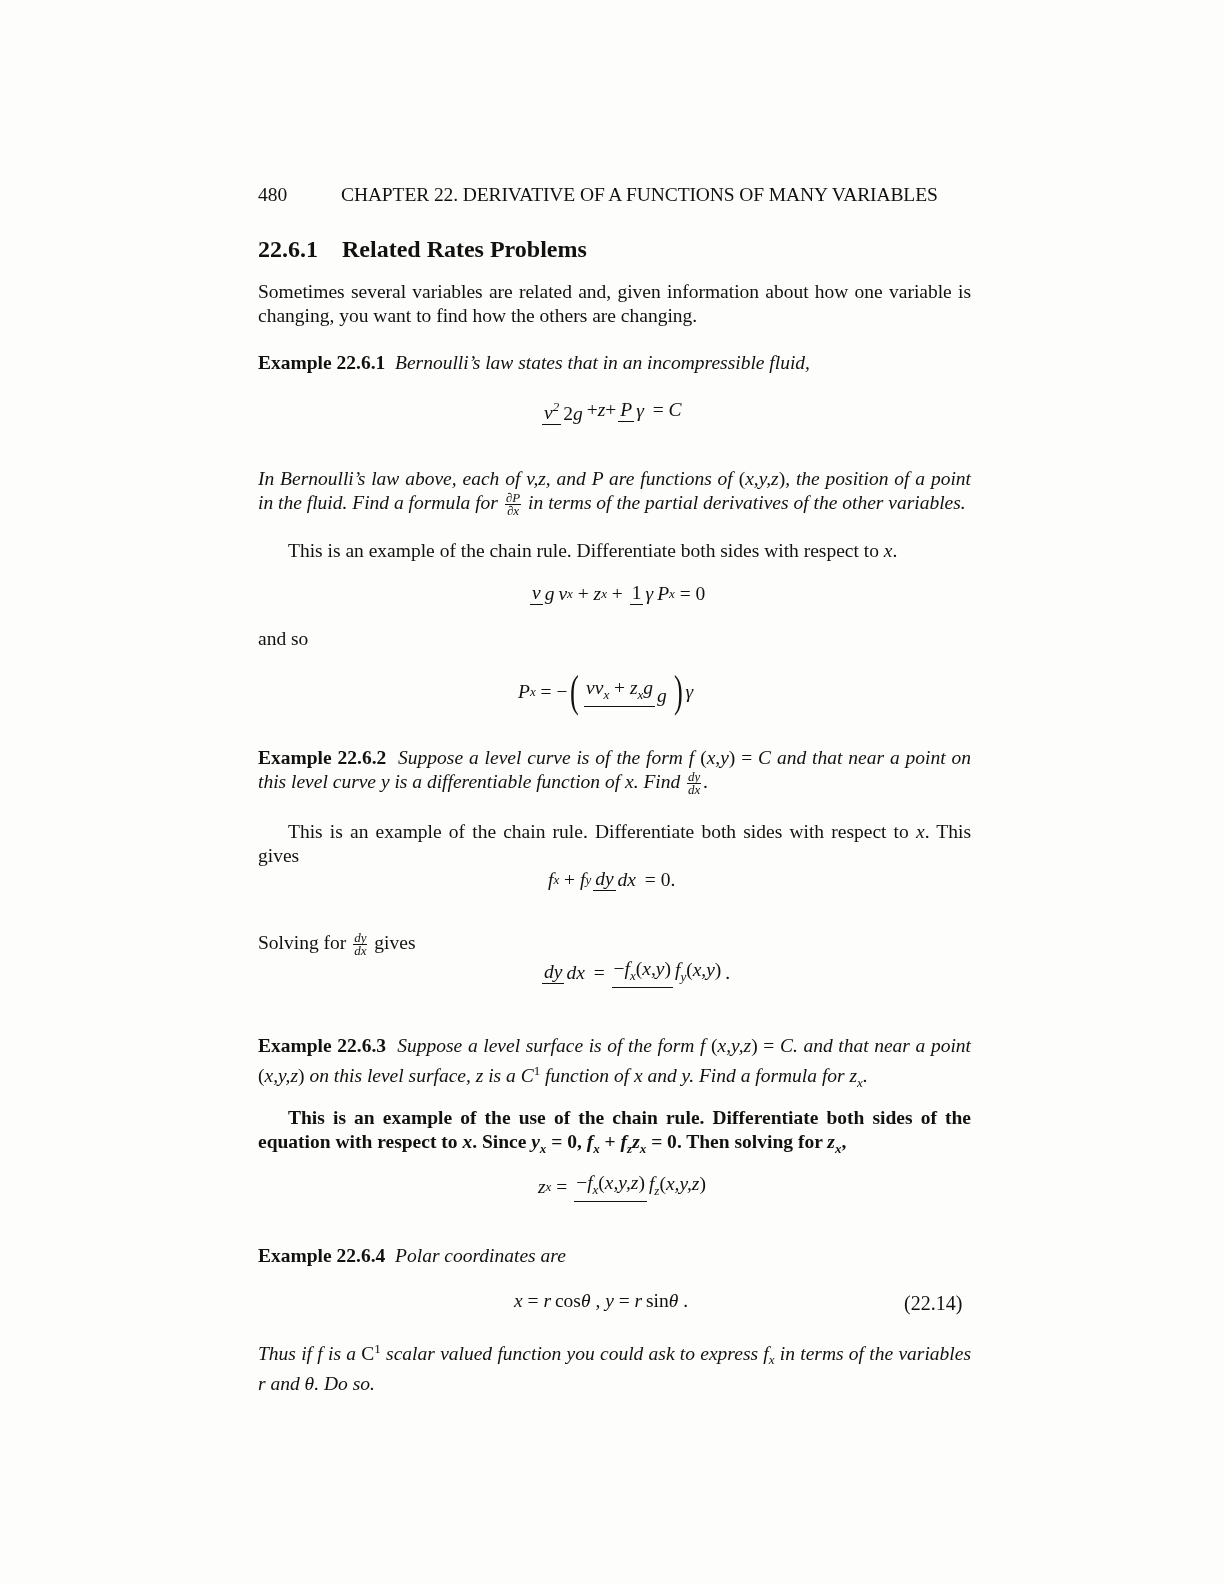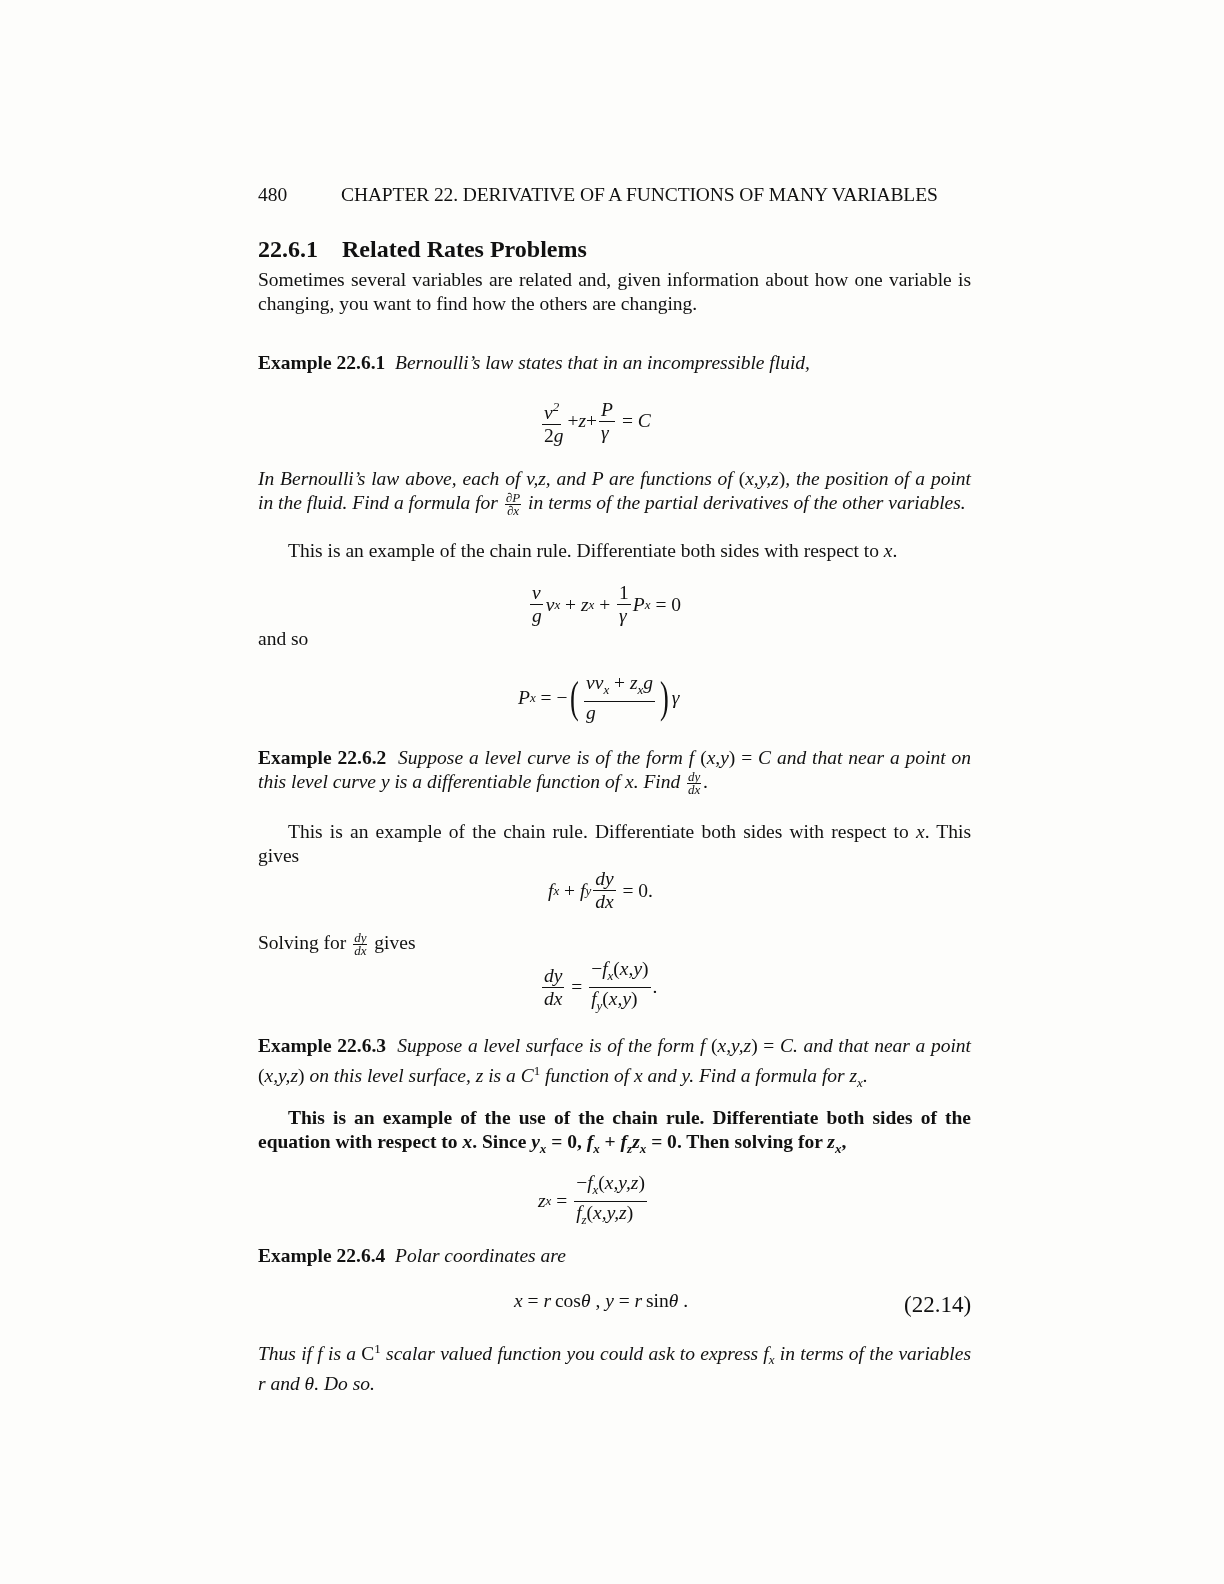--- a/index.html
+++ b/index.html
@@ -16,43 +16,43 @@
   .it { font-style: italic; }
   .bold { font-weight: bold; }
   .header { top: 184px; left: 250px; width: 712px; font-size: 19.5px; }
   .header .pg { position: absolute; left: 0; }
   .header .ch { position: absolute; left: 83px; letter-spacing: -0.1px; }
   .sec { top: 236px; left: 250px; font-size: 24px; font-weight: bold; }
   .sec .num { margin-right: 24px; }
   .para { left: 250px; width: 713px; text-align: justify; }
   .indent { text-indent: 30px; }
   .eq { position: absolute; font-size: 19.5px; font-style: italic; white-space: nowrap; display: flex; align-items: center; }
-  .frac { display: inline-flex; flex-direction: column; align-items: flex-start; vertical-align: middle; margin: 0 2px; }
+  .frac { display: inline-flex; flex-direction: row; align-items: flex-end; vertical-align: middle; margin: 0 2px; }
   .frac .n { border-bottom: 1px solid #111; padding: 0 2px; line-height: 22px; }
   .frac .d { padding: 0 2px; line-height: 22px; }
   .sfrac { display: inline-flex; flex-direction: column; align-items: center; vertical-align: middle; font-size: 13px; line-height: 12px; margin: 0 2px; }
   .sfrac .n { border-bottom: 1px solid #111; padding: 0 1px; }
   .up { font-style: normal; }
   sub, sup { font-size: 13px; }
   .paren { font-size: 44px; font-style: normal; font-weight: 100; line-height: 40px; transform: scaleX(0.6); display: inline-block; }
-  .eqnum { position: absolute; left: 904px; top: 1292px; font-size: 23px; }
+  .eqnum { position: absolute; left: 904px; top: 1292px; font-size: 20px; }
 </style>
 </head>
 <body>
 
 <div class="abs header">
   <span class="pg">480</span>
   <span class="ch">CHAPTER 22.  DERIVATIVE OF A FUNCTIONS OF MANY VARIABLES</span>
 </div>
 
 <div class="abs sec">
   <span class="num">22.6.1</span><span>Related Rates Problems</span>
 </div>
 
-<div class="abs para txt" style="top:268px;">Sometimes several variables are related and, given information about how one variable is changing, you want to find how the others are changing.</div>
+<div class="abs para txt" style="top:280px;">Sometimes several variables are related and, given information about how one variable is changing, you want to find how the others are changing.</div>
 
 <div class="abs para txt" style="top:351px;">
   <span class="bold">Example 22.6.1</span>&nbsp;
   <span class="it">Bernoulli’s law states that in an incompressible fluid,</span>
 </div>
 
 <div class="eq" style="top:396px; left:540px;">
   <span class="frac">
       <span class="n">v<sup>2</sup></span>
       <span class="d"><span class="up">2</span>g</span>

